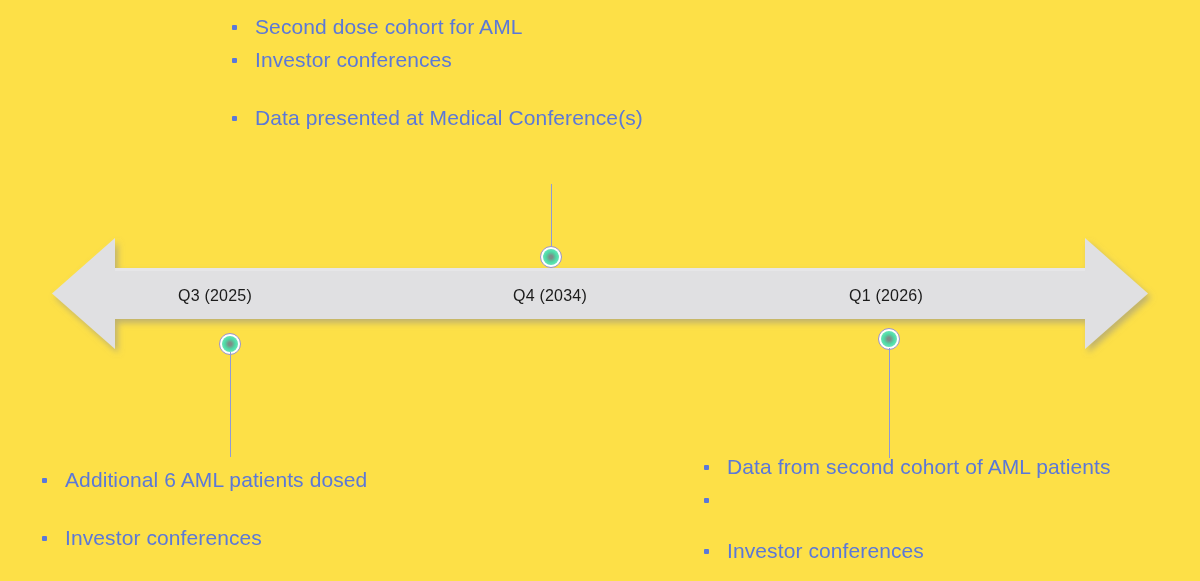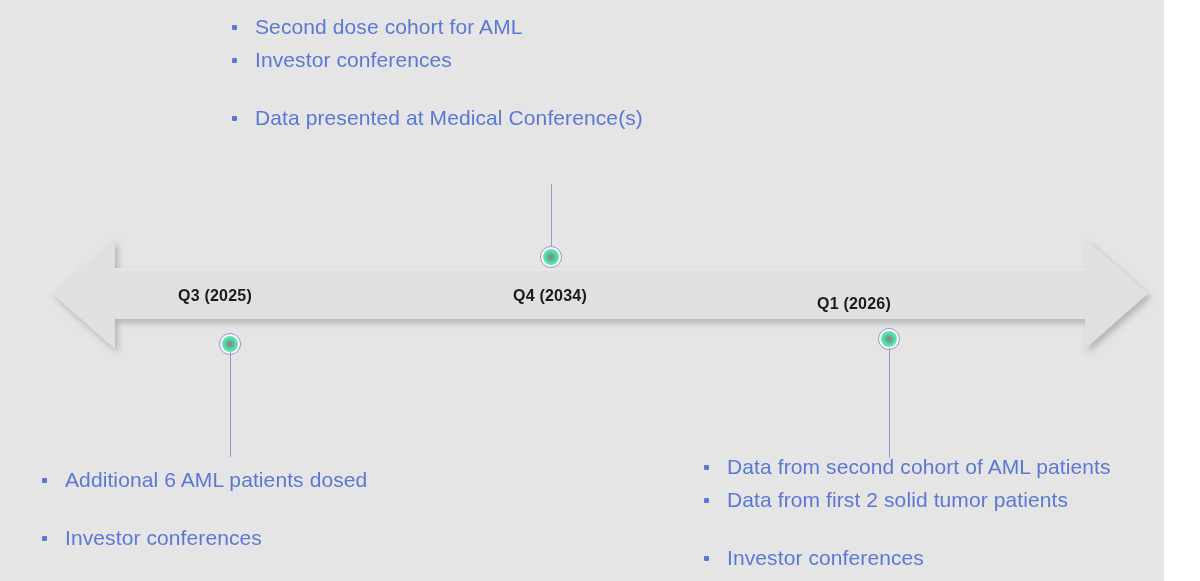--- a/index.html
+++ b/index.html
@@ -8,22 +8,23 @@
     background: #ffffff;
   }
   body {
     font-family: "Liberation Sans", sans-serif;
     -webkit-font-smoothing: antialiased;
   }
   #canvas {
     position: relative;
     width: 1164px;
     height: 581px;
-    background: #e5e5e5;
+    background: #fde047;
     overflow: hidden;
+    padding-left: 36px;
   }
 
   
   .arrow-wrap {
     position: absolute;
     left: 40px;
     top: 228px;
     width: 1120px;
     height: 145px;
   }
@@ -31,21 +32,21 @@
     display: block;
     width: 100%;
     height: 100%;
   }
 
   
   .q-label {
     position: absolute;
     font-family: "Liberation Sans", sans-serif;
     font-size: 16px;
-    font-weight: bold;
+    font-weight: normal;
     color: #1b1b1b;
     letter-spacing: 0.2px;
     white-space: nowrap;
     transform: translateX(-50%);
     text-align: center;
   }
 
   
   .marker {
     position: absolute;
@@ -146,21 +147,21 @@
       </defs>
 
       <polygon filter="url(#arrowShadow)" points="12,65.5 75,10 75,40 1045,40 1045,10 1108,65.5 1045,121 1045,91 75,91 75,121" fill="#e0e0e2"></polygon>
 
       <polygon points="75,40 1045,40 1045,43 75,43" fill="#e6e6e8"></polygon>
     </svg>
   </div>
 
   <div class="q-label" style="left:215px; top:287px;">Q3 (2025)</div>
   <div class="q-label" style="left:550px; top:287px;">Q4 (2034)</div>
-  <div class="q-label" style="left:854px; top:287px;margin-top:8px;">Q1 (2026)</div>
+  <div class="q-label" style="left:886px; top:287px;">Q1 (2026)</div>
 
   <div class="marker" style="left:551px; top:257px;">
     <span class="ring"></span>
     <span class="dot"></span>
   </div>
 
   <div class="marker" style="left:230px; top:344px;">
     <span class="ring"></span>
     <span class="dot"></span>
   </div>
@@ -184,21 +185,20 @@
     </div>
   </div>
 
   <div class="bullets" style="left:704px; top:456px;">
     <div class="bullet-row">
       <span class="bullet-mark"></span>
       <span class="bullet-text">Data from second cohort of AML patients</span>
     </div>
     <div class="bullet-row">
       <span class="bullet-mark"></span>
-      <span class="bullet-text">Data from first 2 solid tumor patients</span>
     </div>
     <div class="bullet-row">
       <span class="bullet-mark"></span>
       <span class="bullet-text">Investor conferences</span>
     </div>
   </div>
 
 </div>
 
 </body></html>

